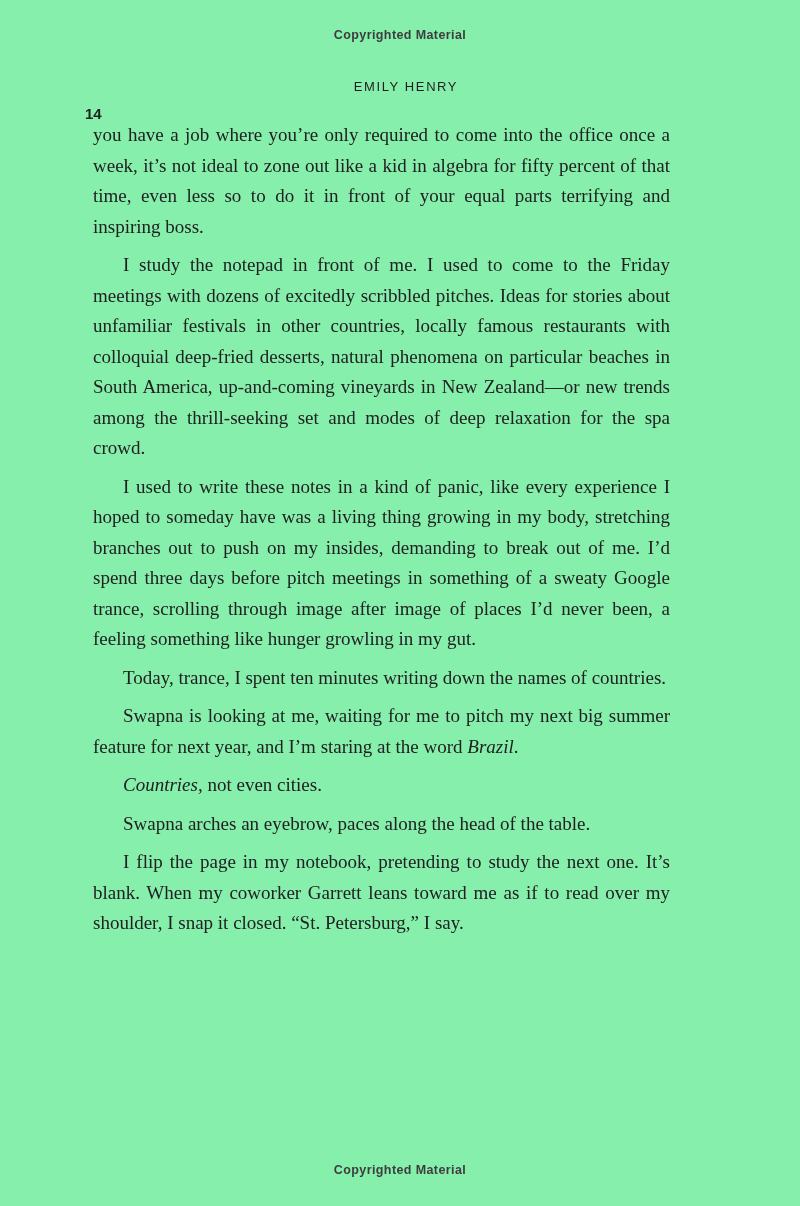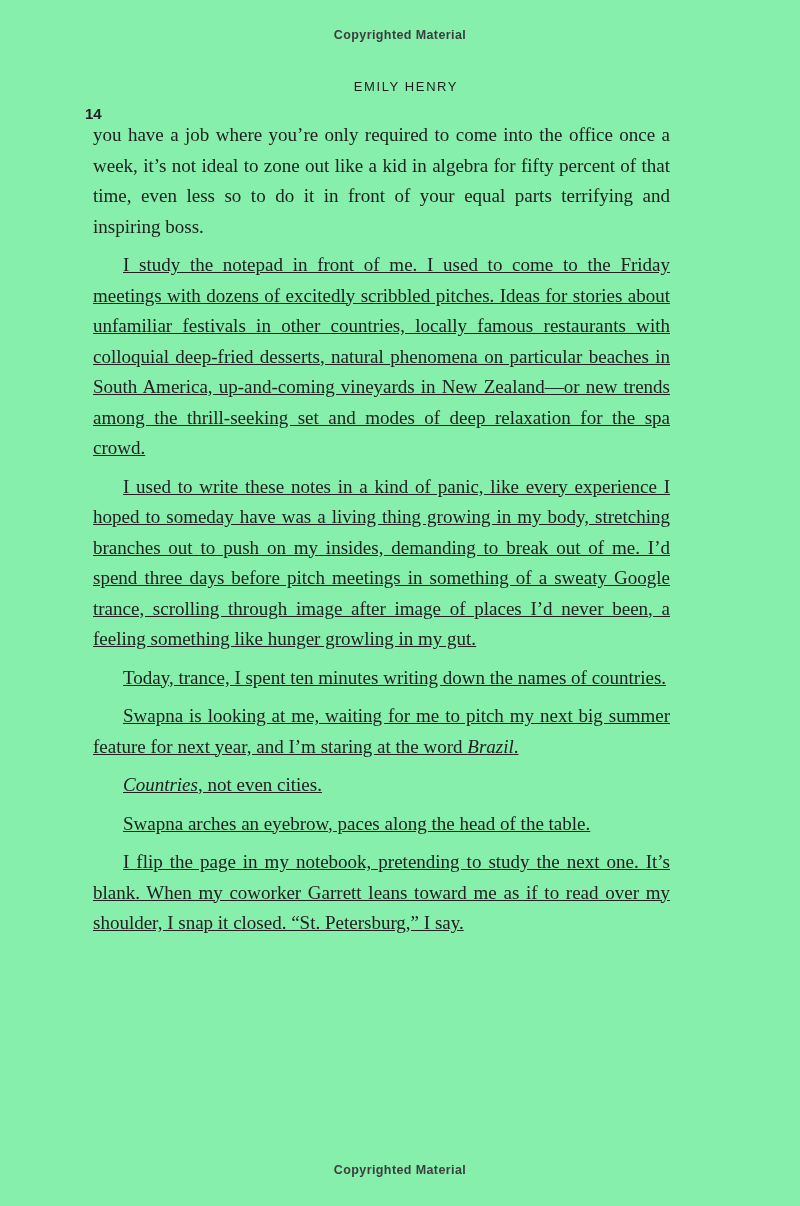--- a/index.html
+++ b/index.html
@@ -68,21 +68,20 @@
       line-height: 30.5px;
       color: #212121;
       text-align: justify;
     }
     .para {
       margin: 8px;
       padding: 0;
     }
     .para.indent {
       text-indent: 30px;
-      text-decoration: underline;
     }
     .para em {
       font-style: italic;
     }
   </style>
 </head>
 <body>
 
 <div class="page">
   <div class="copyright top">Copyrighted Material</div>

